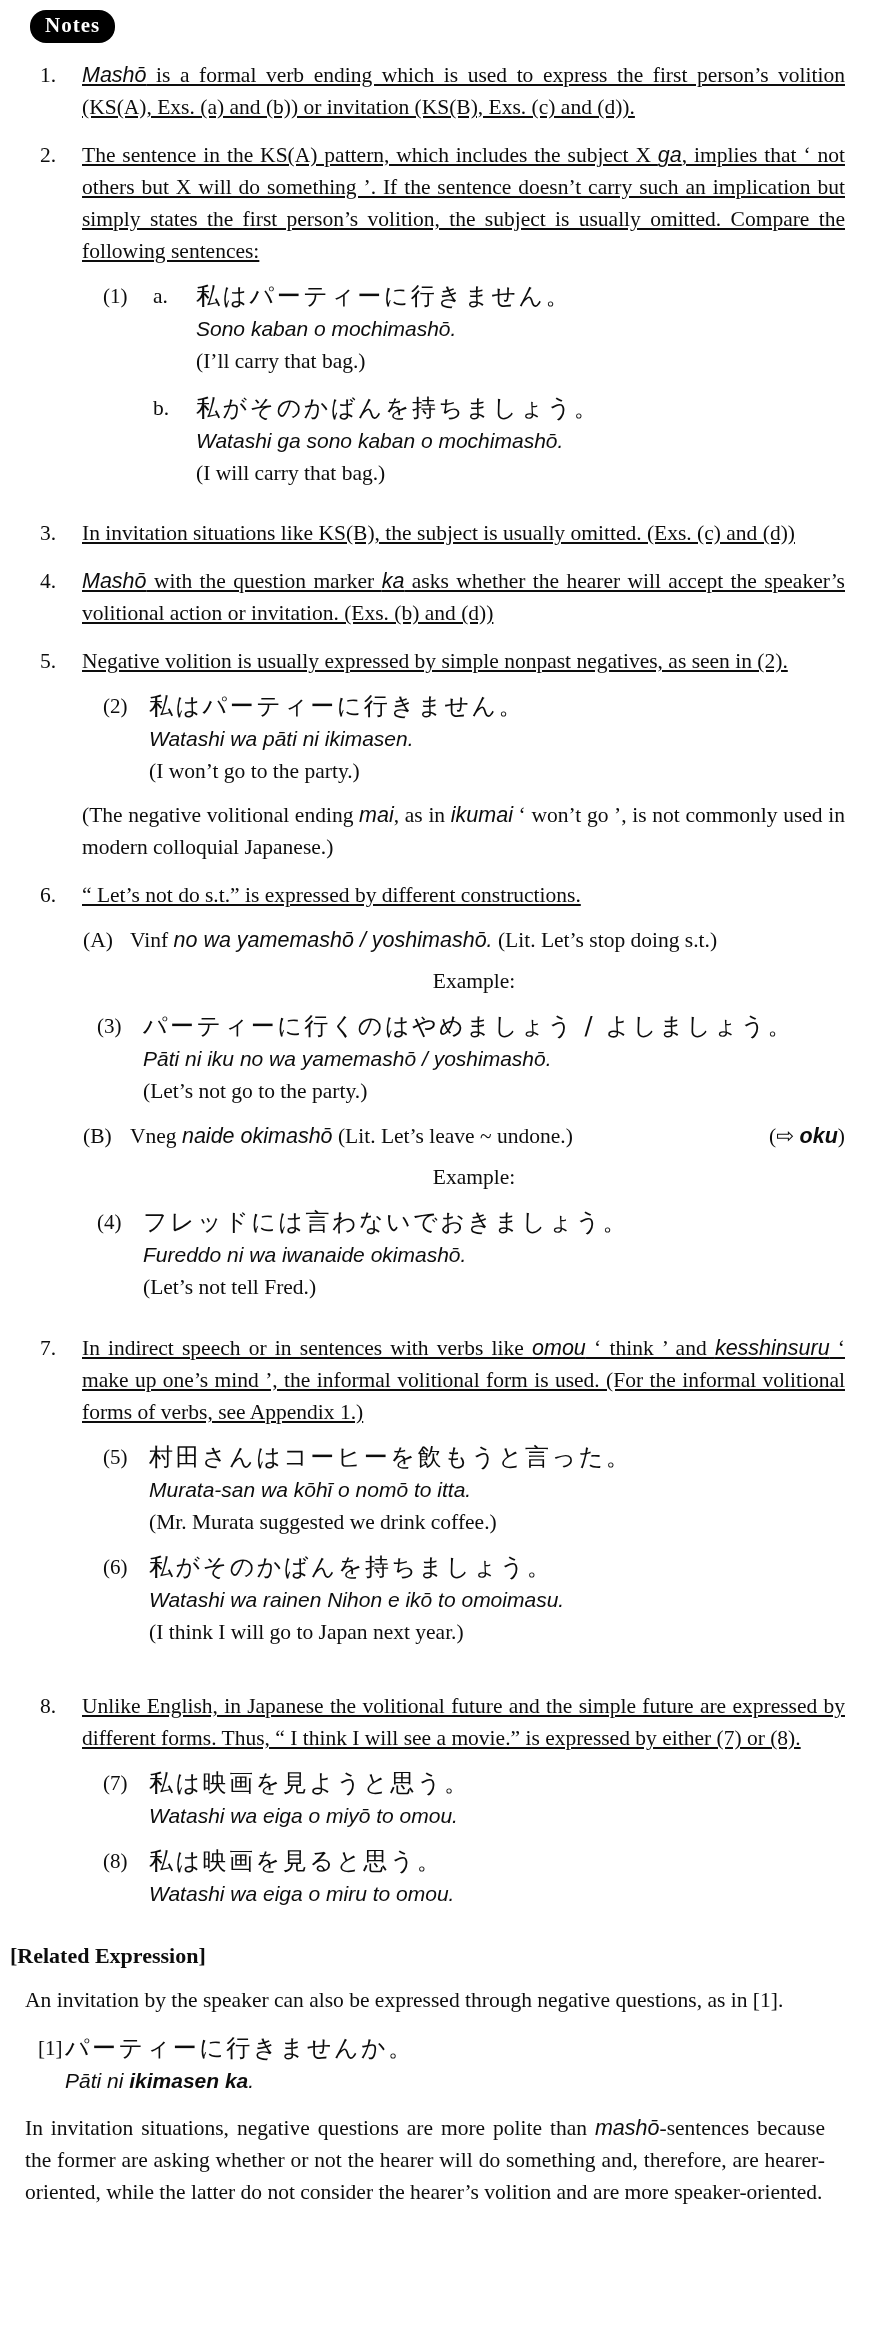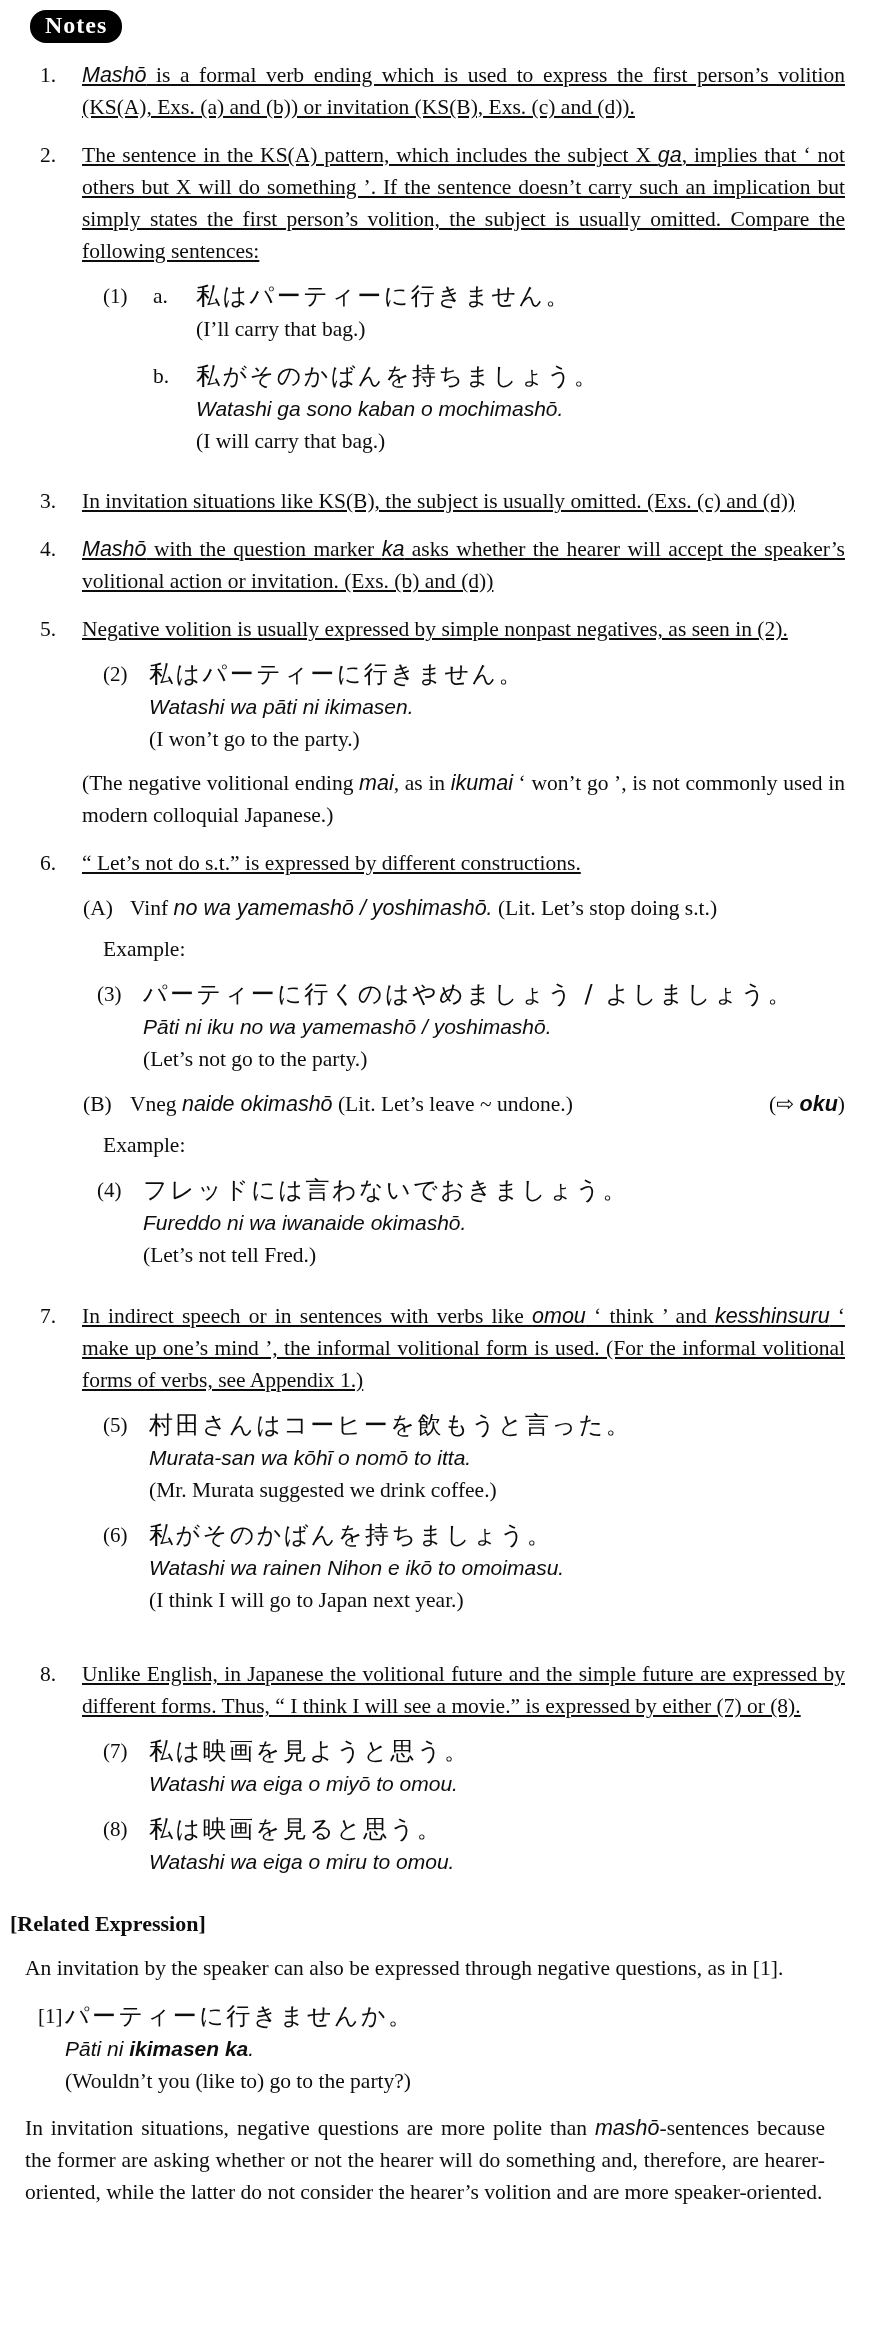--- a/index.html
+++ b/index.html
@@ -3,21 +3,21 @@
 <meta charset="utf-8">
 <style>
   html,body{margin:0;padding:0;}
   body{
     width:875px;height:2342px;overflow:hidden;background:#ffffff;color:#0d0d0d;
     font-family:"Liberation Serif", serif;
   }
   .page{box-sizing:border-box;width:875px;padding:10px 30px 0 0;}
   .badge{
     display:inline-block;margin-left:30px;background:#000;color:#fff;
-    font-weight:bold;font-size:24px;line-height:21px;padding:5px 15px 7px 15px;
+    font-weight:bold;font-size:21px;line-height:21px;padding:5px 15px 7px 15px;
     border-radius:16px;letter-spacing:1px;
   }
   .notes{margin-left:40px;}
   .item{display:grid;grid-template-columns:42px 1fr;margin-top:16px;}
   .item.mt-lg{margin-top:30px;}
   .num{font-size:21.5px;line-height:32px;}
   .body{min-width:0;}
   .para{margin:0;font-size:21.5px;line-height:32px;text-align:justify;text-decoration:underline;}
   .post{margin:2px 0 0 0;font-size:21.5px;line-height:32px;text-align:justify;}
   .it{font-family:"Liberation Sans", sans-serif;font-style:italic;}
@@ -31,21 +31,21 @@
   .en{font-size:21.5px;line-height:32px;}
   
   .ex-group{display:grid;grid-template-columns:50px 1fr;margin:12px 0 12px 21px;}
   .sub{display:grid;grid-template-columns:43px 1fr;margin-bottom:14px;}
   .sub:last-child{margin-bottom:0;}
   .letter{font-size:21.5px;line-height:34px;}
   
   .construction{margin:13px 0 13px 1px;}
   .c-head{display:grid;grid-template-columns:47px 1fr auto;font-size:21.5px;line-height:32px;}
   .c-ref{white-space:nowrap;padding-left:12px;}
-  .c-example-word{margin:9px 0 0 20px;font-size:21.5px;line-height:32px;}
+  .c-example-word{margin:9px 0 0 20px;font-size:21.5px;line-height:32px;text-align:center;}
   .construction .ex{margin-left:14px;}
   
   .related{margin:19px 0 0 10px;}
   .rel-heading{font-size:22px;font-weight:bold;line-height:30px;}
   .rel-para{margin:13px 20px 0 15px;font-size:21.5px;line-height:32px;text-align:justify;}
   .rel-ex{display:grid;grid-template-columns:27px 1fr;margin:15px 0 15px 28px;}
 </style>
 </head>
 <body>
 
@@ -66,20 +66,21 @@
       <div class="num">2.</div>
       <div class="body">
         <p class="para"><span>The sentence in the KS(A) pattern, which includes the subject X </span><span class="it">ga</span><span>, implies that ‘ not others but X will do something ’.  If the sentence doesn’t carry such an implication but simply states the first person’s volition, the subject is usually omitted.  Compare the following sentences:</span></p>
         <div class="ex-group">
           <div class="ex-marker">(1)</div>
           <div>
             <div class="sub">
               <div class="letter">a.</div>
               <div class="sentence">
                 <div class="jp">私はパーティーに行きません。</div>
+                <div class="romaji"><span class="it">Sono kaban o mochimashō.</span></div>
                 <div class="en">(I’ll carry that bag.)</div>
               </div>
             </div>
             <div class="sub">
               <div class="letter">b.</div>
               <div class="sentence">
                 <div class="jp">私がそのかばんを持ちましょう。</div>
                 <div class="romaji"><span class="it">Watashi ga sono kaban o mochimashō.</span></div>
                 <div class="en">(I will carry that bag.)</div>
               </div>
@@ -207,19 +208,18 @@
 
   
   <section class="related">
     <div class="rel-heading">[Related Expression]</div>
     <p class="rel-para"><span>An invitation by the speaker can also be expressed through negative questions, as in [1].</span></p>
     <div class="rel-ex">
       <div class="ex-marker">[1]</div>
       <div class="sentence">
         <div class="jp">パーティーに行きませんか。</div>
         <div class="romaji"><span class="it">Pāti ni </span><span class="it bd">ikimasen ka</span><span class="it">.</span></div>
-        <div class="en">(Wouldn’t you (like to) go to the party?)</div>
       </div>
     </div>
     <p class="rel-para"><span>In invitation situations, negative questions are more polite than </span><span class="it">mashō</span><span>-sentences because the former are asking whether or not the hearer will do something and, therefore, are hearer-oriented, while the latter do not consider the hearer’s volition and are more speaker-oriented.</span></p>
   </section>
 
 </div>
 
 </body></html>

